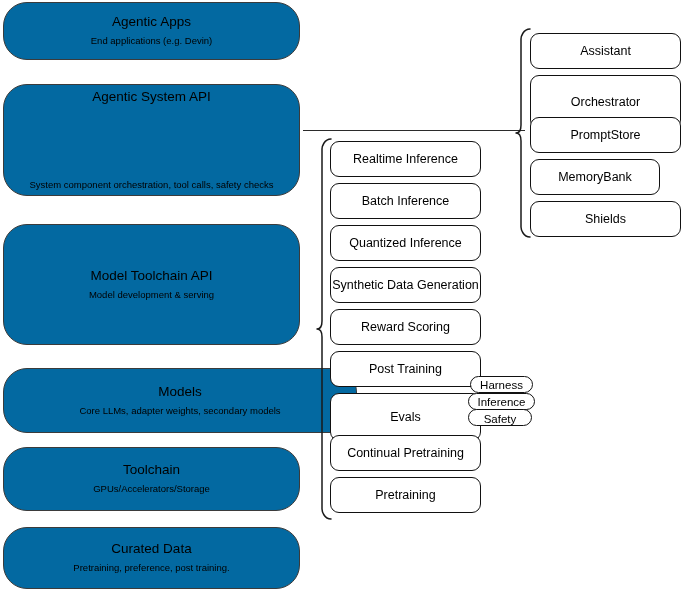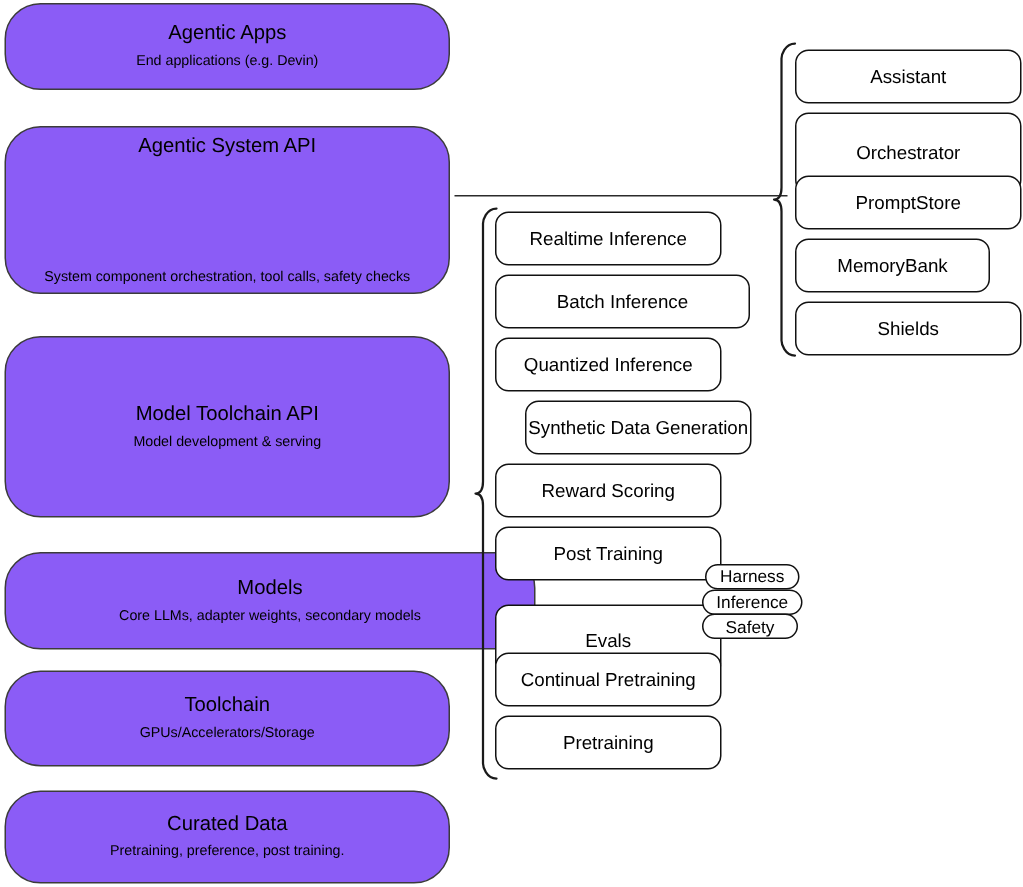--- a/index.html
+++ b/index.html
@@ -18,21 +18,21 @@
     background: #ffffff;
     overflow: hidden;
   }
 
   
   .layer-card {
     position: absolute;
     box-sizing: border-box;
     border: 1.4px solid #3b3b3b;
     border-radius: 24px;
-    background: #8b5cf6;
+    background: #0369a1;
     display: flex;
     flex-direction: column;
     align-items: center;
     justify-content: center;
     text-align: center;
     padding: 4px 8px;
   }
   .layer-title {
     font-size: 13.5px;
     line-height: 1.25;
@@ -133,36 +133,36 @@
       </div>
     </div>
 
   <svg class="brace" id="brace-toolchain" width="16" height="382" viewBox="0 0 16 382" style="left: 316px; top: 138px;">
       <path d="M 15 1 C 8 1, 6 9, 6 11 L 6 183 C 6 189, 4 191, 1 191 C 4 191, 6 193, 6 199 L 6 371 C 6 373, 8 381, 15 381"></path>
     </svg>
   <div id="toolchain-column">
       <div class="node-box" style="left: 330px; top: 141px; width: 151px; height: 36px;">
         <span>Realtime Inference</span>
       </div>
-      <div class="node-box" style="left: 330px; top: 183px; width: 170px; height: 36px;">
+      <div class="node-box" style="left: 330px; top: 183px; width: 151px; height: 36px;">
         <span>Batch Inference</span>
       </div>
       <div class="node-box" style="left: 330px; top: 225px; width: 151px; height: 36px;">
         <span>Quantized Inference</span>
       </div>
-      <div class="node-box" style="left: 330px; top: 267px; width: 151px; height: 36px; margin-left: 20px;">
+      <div class="node-box" style="left: 330px; top: 267px; width: 151px; height: 36px;">
         <span>Synthetic Data Generation</span>
       </div>
       <div class="node-box" style="left: 330px; top: 309px; width: 151px; height: 36px;">
         <span>Reward Scoring</span>
       </div>
       <div class="node-box" style="left: 330px; top: 351px; width: 151px; height: 36px;">
         <span>Post Training</span>
       </div>
-      <div class="node-box" style="left: 330px; top: 403px; width: 151px; height: 48px; align-items: center;">
+      <div class="node-box" style="left: 330px; top: 393px; width: 151px; height: 48px; align-items: center;">
         <span>Evals</span>
       </div>
       <div class="node-box" style="left: 330px; top: 435px; width: 151px; height: 36px;">
         <span>Continual Pretraining</span>
       </div>
       <div class="node-box" style="left: 330px; top: 477px; width: 151px; height: 36px;">
         <span>Pretraining</span>
       </div>
     </div>
 

